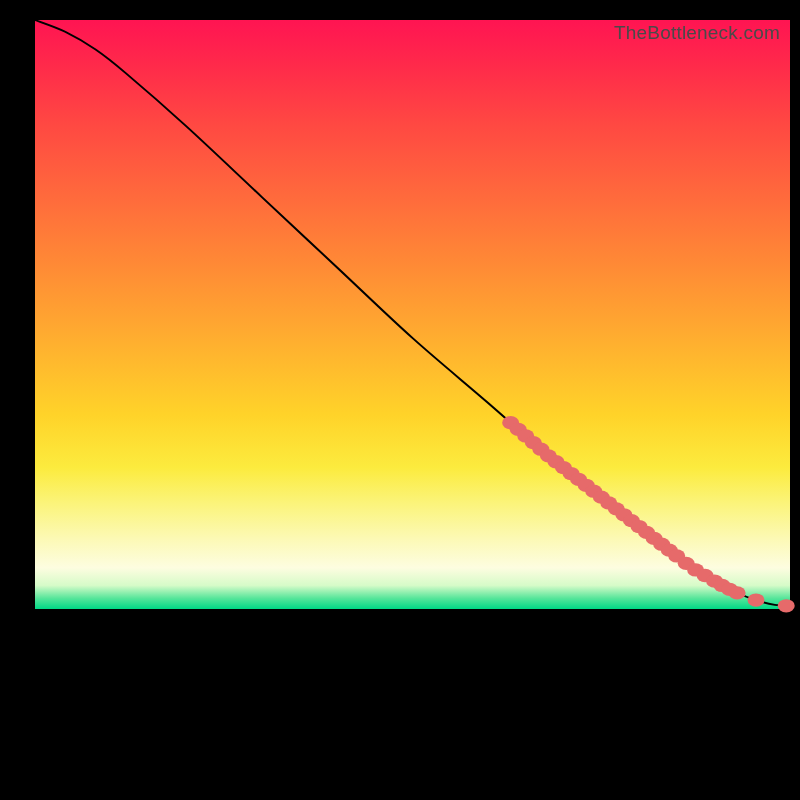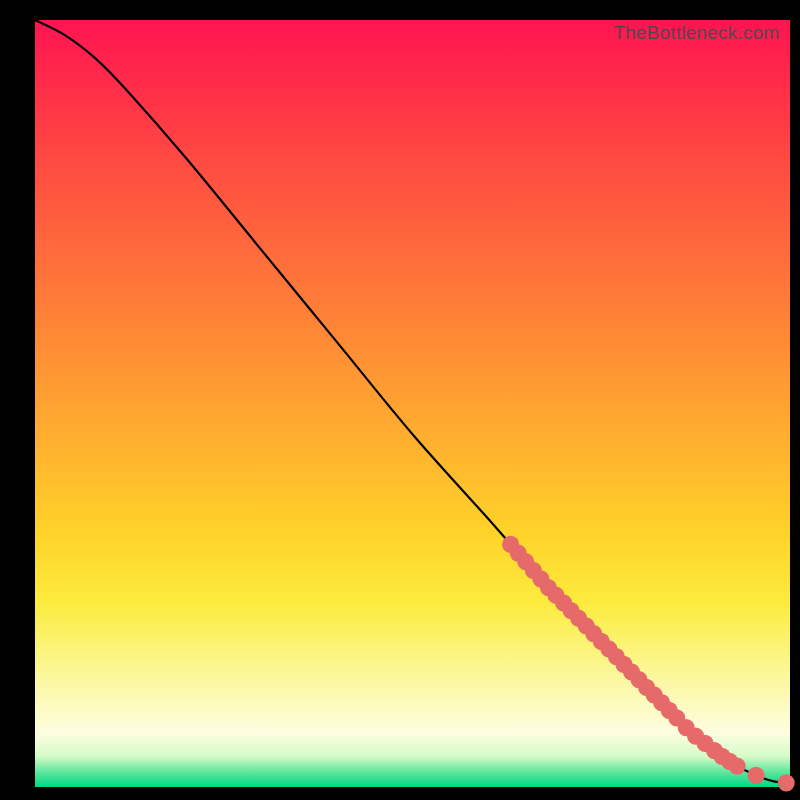--- a/index.html
+++ b/index.html
@@ -16,21 +16,21 @@
     left: 0; top: 0;
     width: 800px;
     height: 800px;
     background: #000;
   }
   .plot {
     position: absolute;
     left: 35px;
     top: 20px;
     width: 755px;
-    height: 767px;
+    height: 589px;
   }
   .gradient {
     position: absolute;
     left: 0; top: 0; right: 0; bottom: 0;
     
     background: linear-gradient(to bottom,
       #ff1452 0%,
       #ff2b4a 8%,
       #ff4942 18%,
       #ff6a3c 30%,

